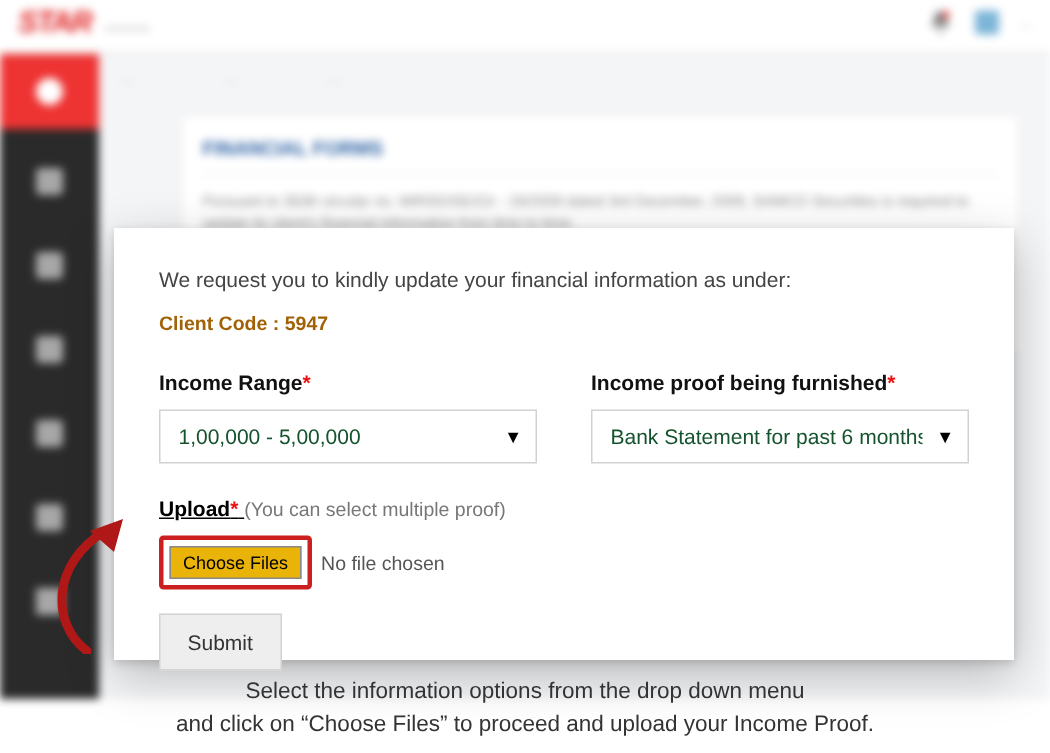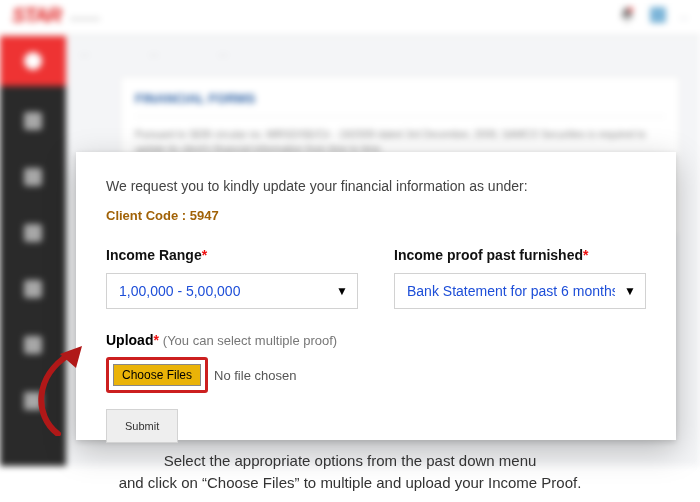--- a/index.html
+++ b/index.html
@@ -32,30 +32,30 @@
   
   .panel { position: absolute; left: 76px; top: 152px; width: 600px; height: 288px; background: #fff; box-shadow: 0 10px 30px rgba(0,0,0,0.25), 0 2px 6px rgba(0,0,0,0.15); padding: 26px 30px; }
   .p-intro { color: #444; font-size: 14px; margin-bottom: 14px; }
   .p-client { font-weight: 700; font-size: 13px; color: #a16207; margin-bottom: 24px; }
   .p-client .code {}
   .row { display: flex; gap: 36px; }
   .field { flex: 1; }
   .field-label { font-weight: 700; font-size: 14px; color: #111; }
   .req { color: #e11; }
   .select-wrap { position: relative; margin-top: 10px; }
-  .select { width: 100%; height: 36px; border: 1px solid #d2d2d2; background: #fff; padding: 0 30px 0 12px; font-size: 14px; color: #1d4ed8; appearance: none; -webkit-appearance: none; }
+  .select { width: 100%; height: 36px; border: 1px solid #d2d2d2; background: #fff; padding: 0 30px 0 12px; font-size: 14px; color: #14532d; appearance: none; -webkit-appearance: none; }
   .select-caret { position: absolute; right: 10px; top: 50%; transform: translateY(-50%); pointer-events:none; font-size: 12px; color:#000;}
   .upload-block { margin-top: 22px; }
-  .upload-label { font-weight: 700; font-size: 14px; }
+  .upload-label { font-weight: 700; font-size: 14px; text-decoration: underline; }
   .upload-hint { font-weight: 400; color: #777; font-size: 13px; }
   .file-row { margin-top: 8px; display: flex; align-items: center; }
   .choose-highlight { display:inline-block; border: 3px solid #cc1f1f; border-radius: 3px; padding: 4px 4px; }
   .choose-btn { font-size: 12px; padding: 3px 8px; background: #eab308; border: 1px solid #888; cursor: pointer; }
   .nofile { font-size: 13px; color: #555; margin-left: 6px; }
-  .submit-btn { margin-top: 16px; padding: 10px 18px; background: #eee; border: 1px solid #d3d3d3; font-size: 11px; color: #333; cursor: pointer; }
+  .submit-btn { margin-top: 16px; padding: 10px 18px; background: #eee; border: 1px solid #d3d3d3; font-size: 14px; color: #333; cursor: pointer; }
 
   
   .arrow { position: absolute; left: 28px; top: 346px; width: 60px; height: 90px; pointer-events: none; }
 
   
   .caption { position: absolute; left: 0; right: 0; top: 450px; text-align: center; color: #333; font-size: 15px; line-height: 1.45; padding: 0 36px; }
 </style>
 </head>
 <body>
 
@@ -131,21 +131,21 @@
         </div>
         <div class="select-wrap">
           <select class="select">
             <option>1,00,000 - 5,00,000</option>
           </select>
           <span class="select-caret">▼</span>
         </div>
       </div>
       <div class="field">
         <div class="field-label">
-          <span>Income proof past furnished</span><span class="req">*</span>
+          <span>Income proof being furnished</span><span class="req">*</span>
         </div>
         <div class="select-wrap">
           <select class="select">
             <option>Bank Statement for past 6 months</option>
           </select>
           <span class="select-caret">▼</span>
         </div>
       </div>
     </div>
 
@@ -164,17 +164,17 @@
     </div>
   </div>
 
   <svg class="arrow" viewBox="0 0 60 90">
     <path d="M30 88 C 6 70, 6 30, 42 8" stroke="#b01818" stroke-width="6" fill="none" stroke-linecap="round"></path>
     <path d="M42 8 L30 8 M42 8 L42 22" stroke="#b01818" stroke-width="0" fill="none"></path>
     <polygon points="54,0 32,8 48,22" fill="#b01818"></polygon>
   </svg>
 
   <div class="caption">
-    <div>Select the appropriate options from the past down menu</div>
-    <div>and click on “Choose Files” to multiple and upload your Income Proof.</div>
+    <div>Select the information options from the drop down menu</div>
+    <div>and click on “Choose Files” to proceed and upload your Income Proof.</div>
   </div>
 
 </div>
 
 </body></html>

